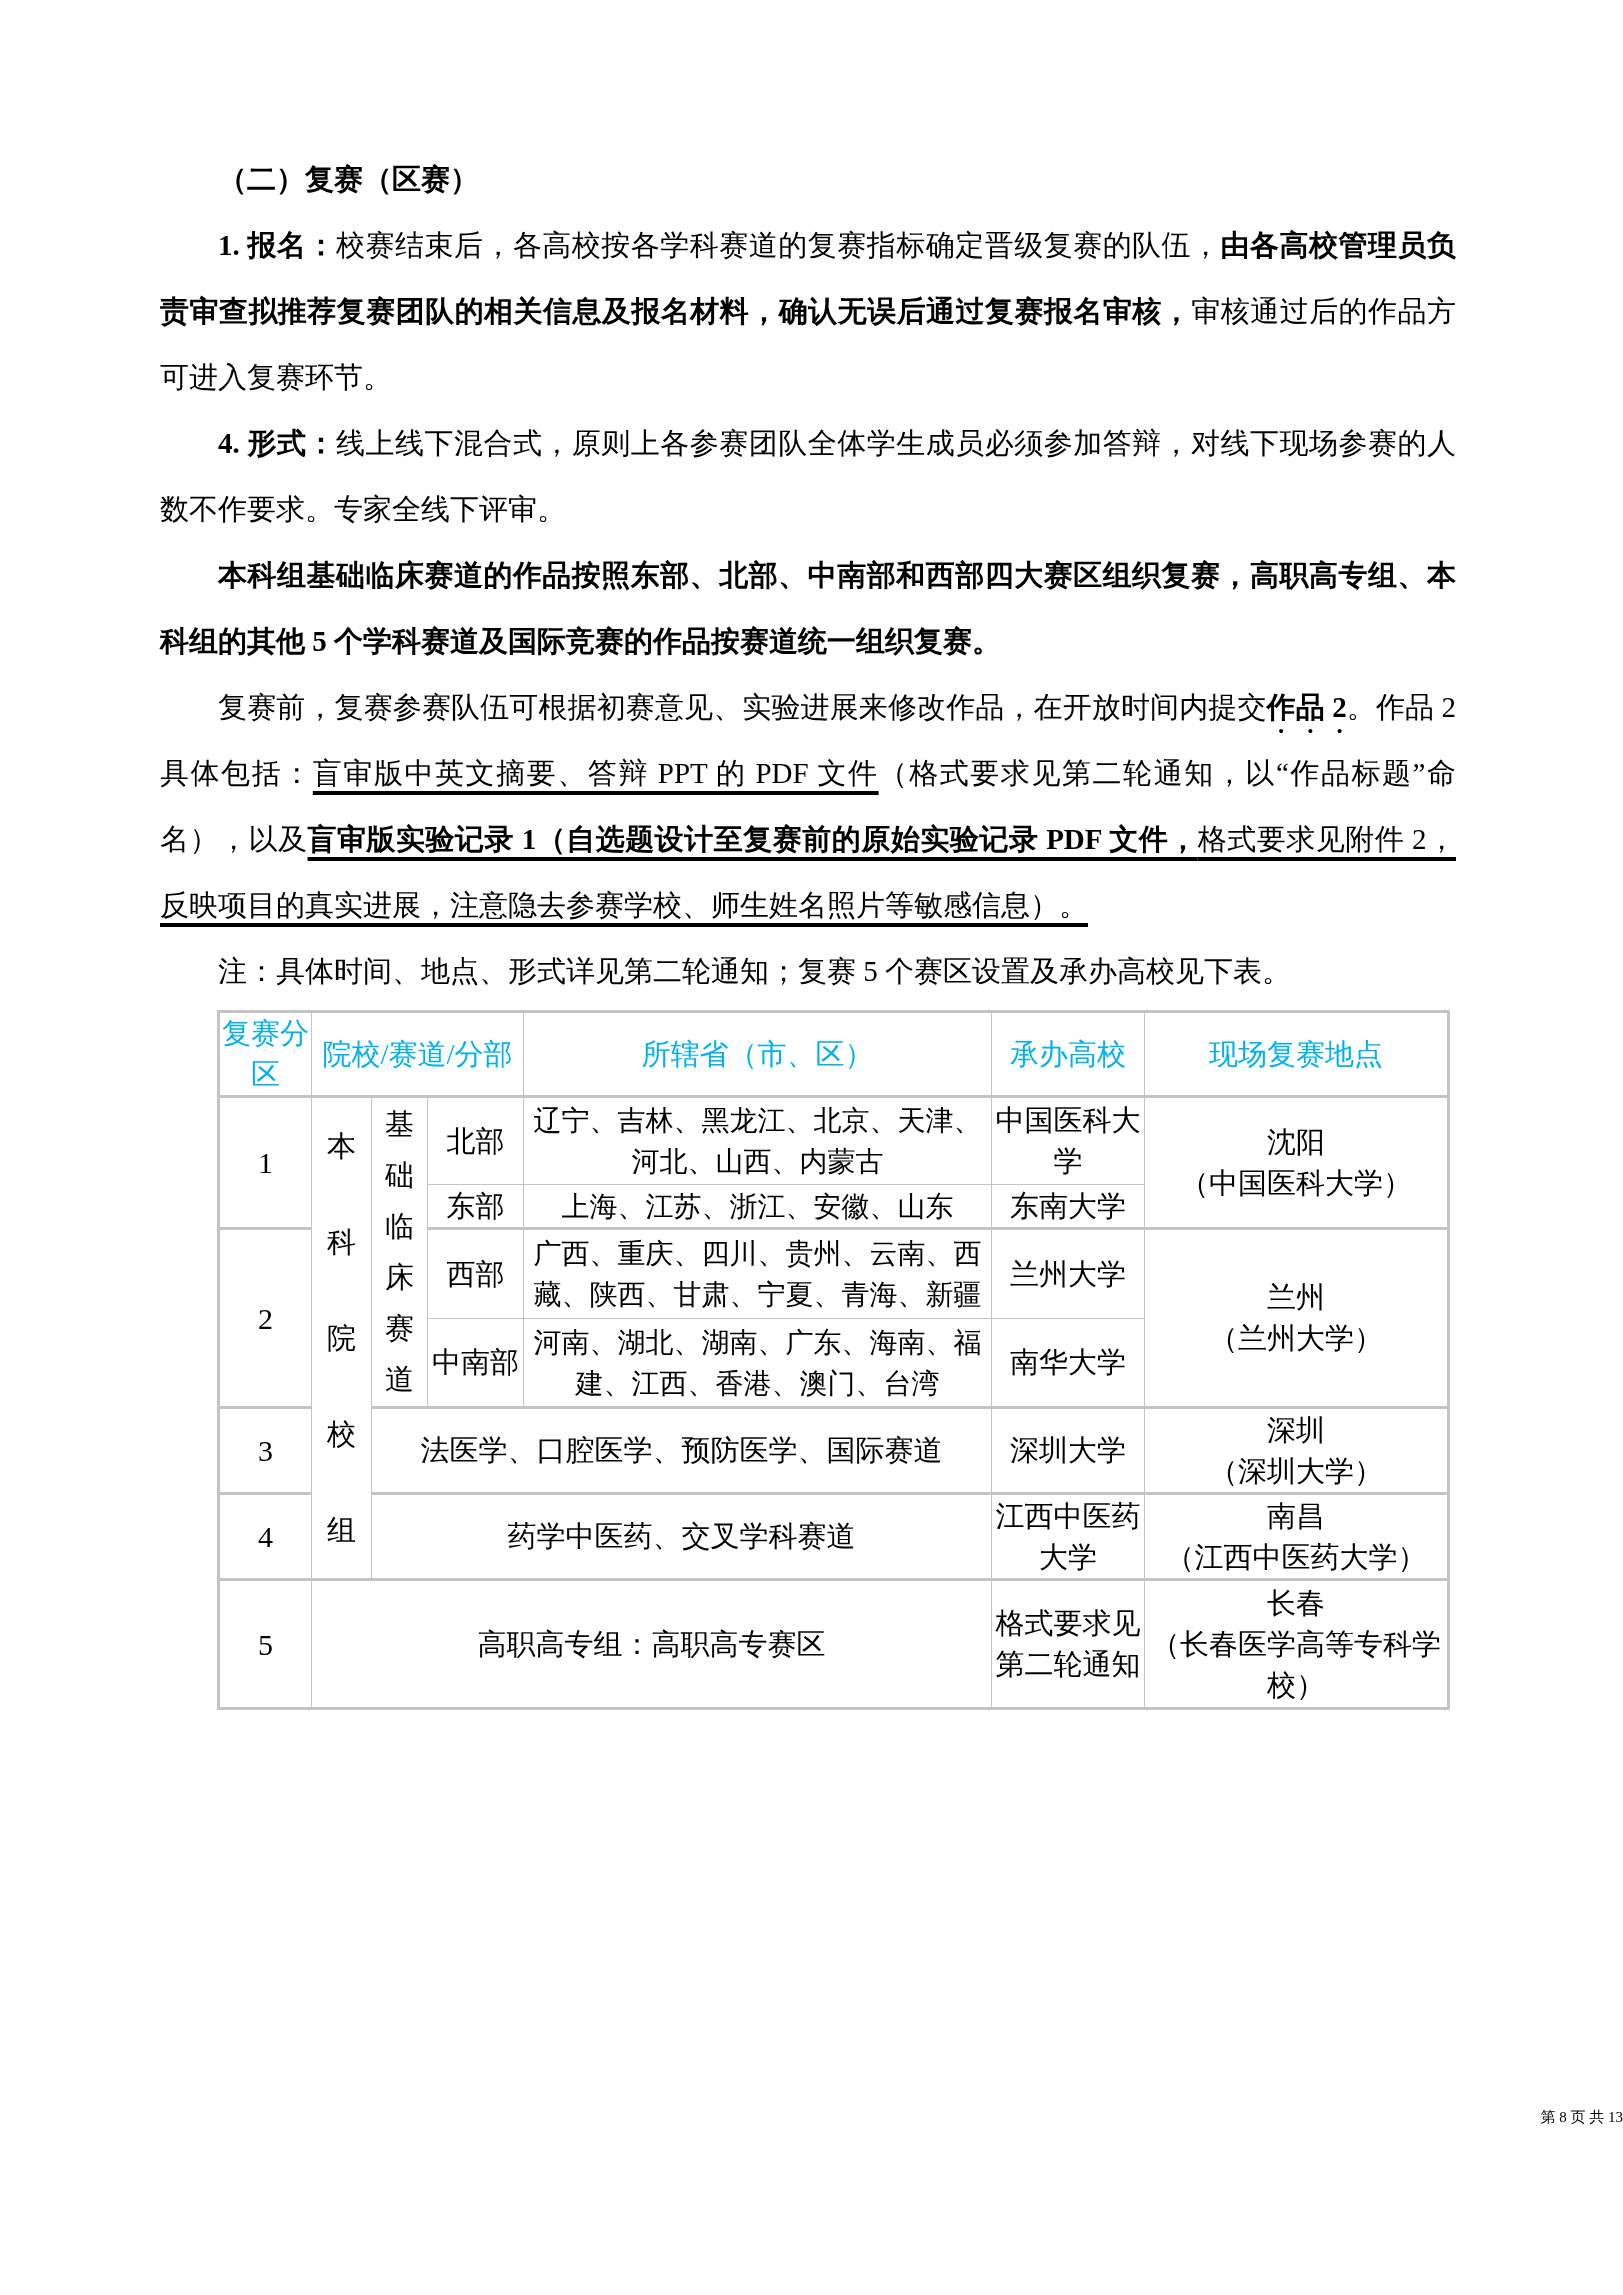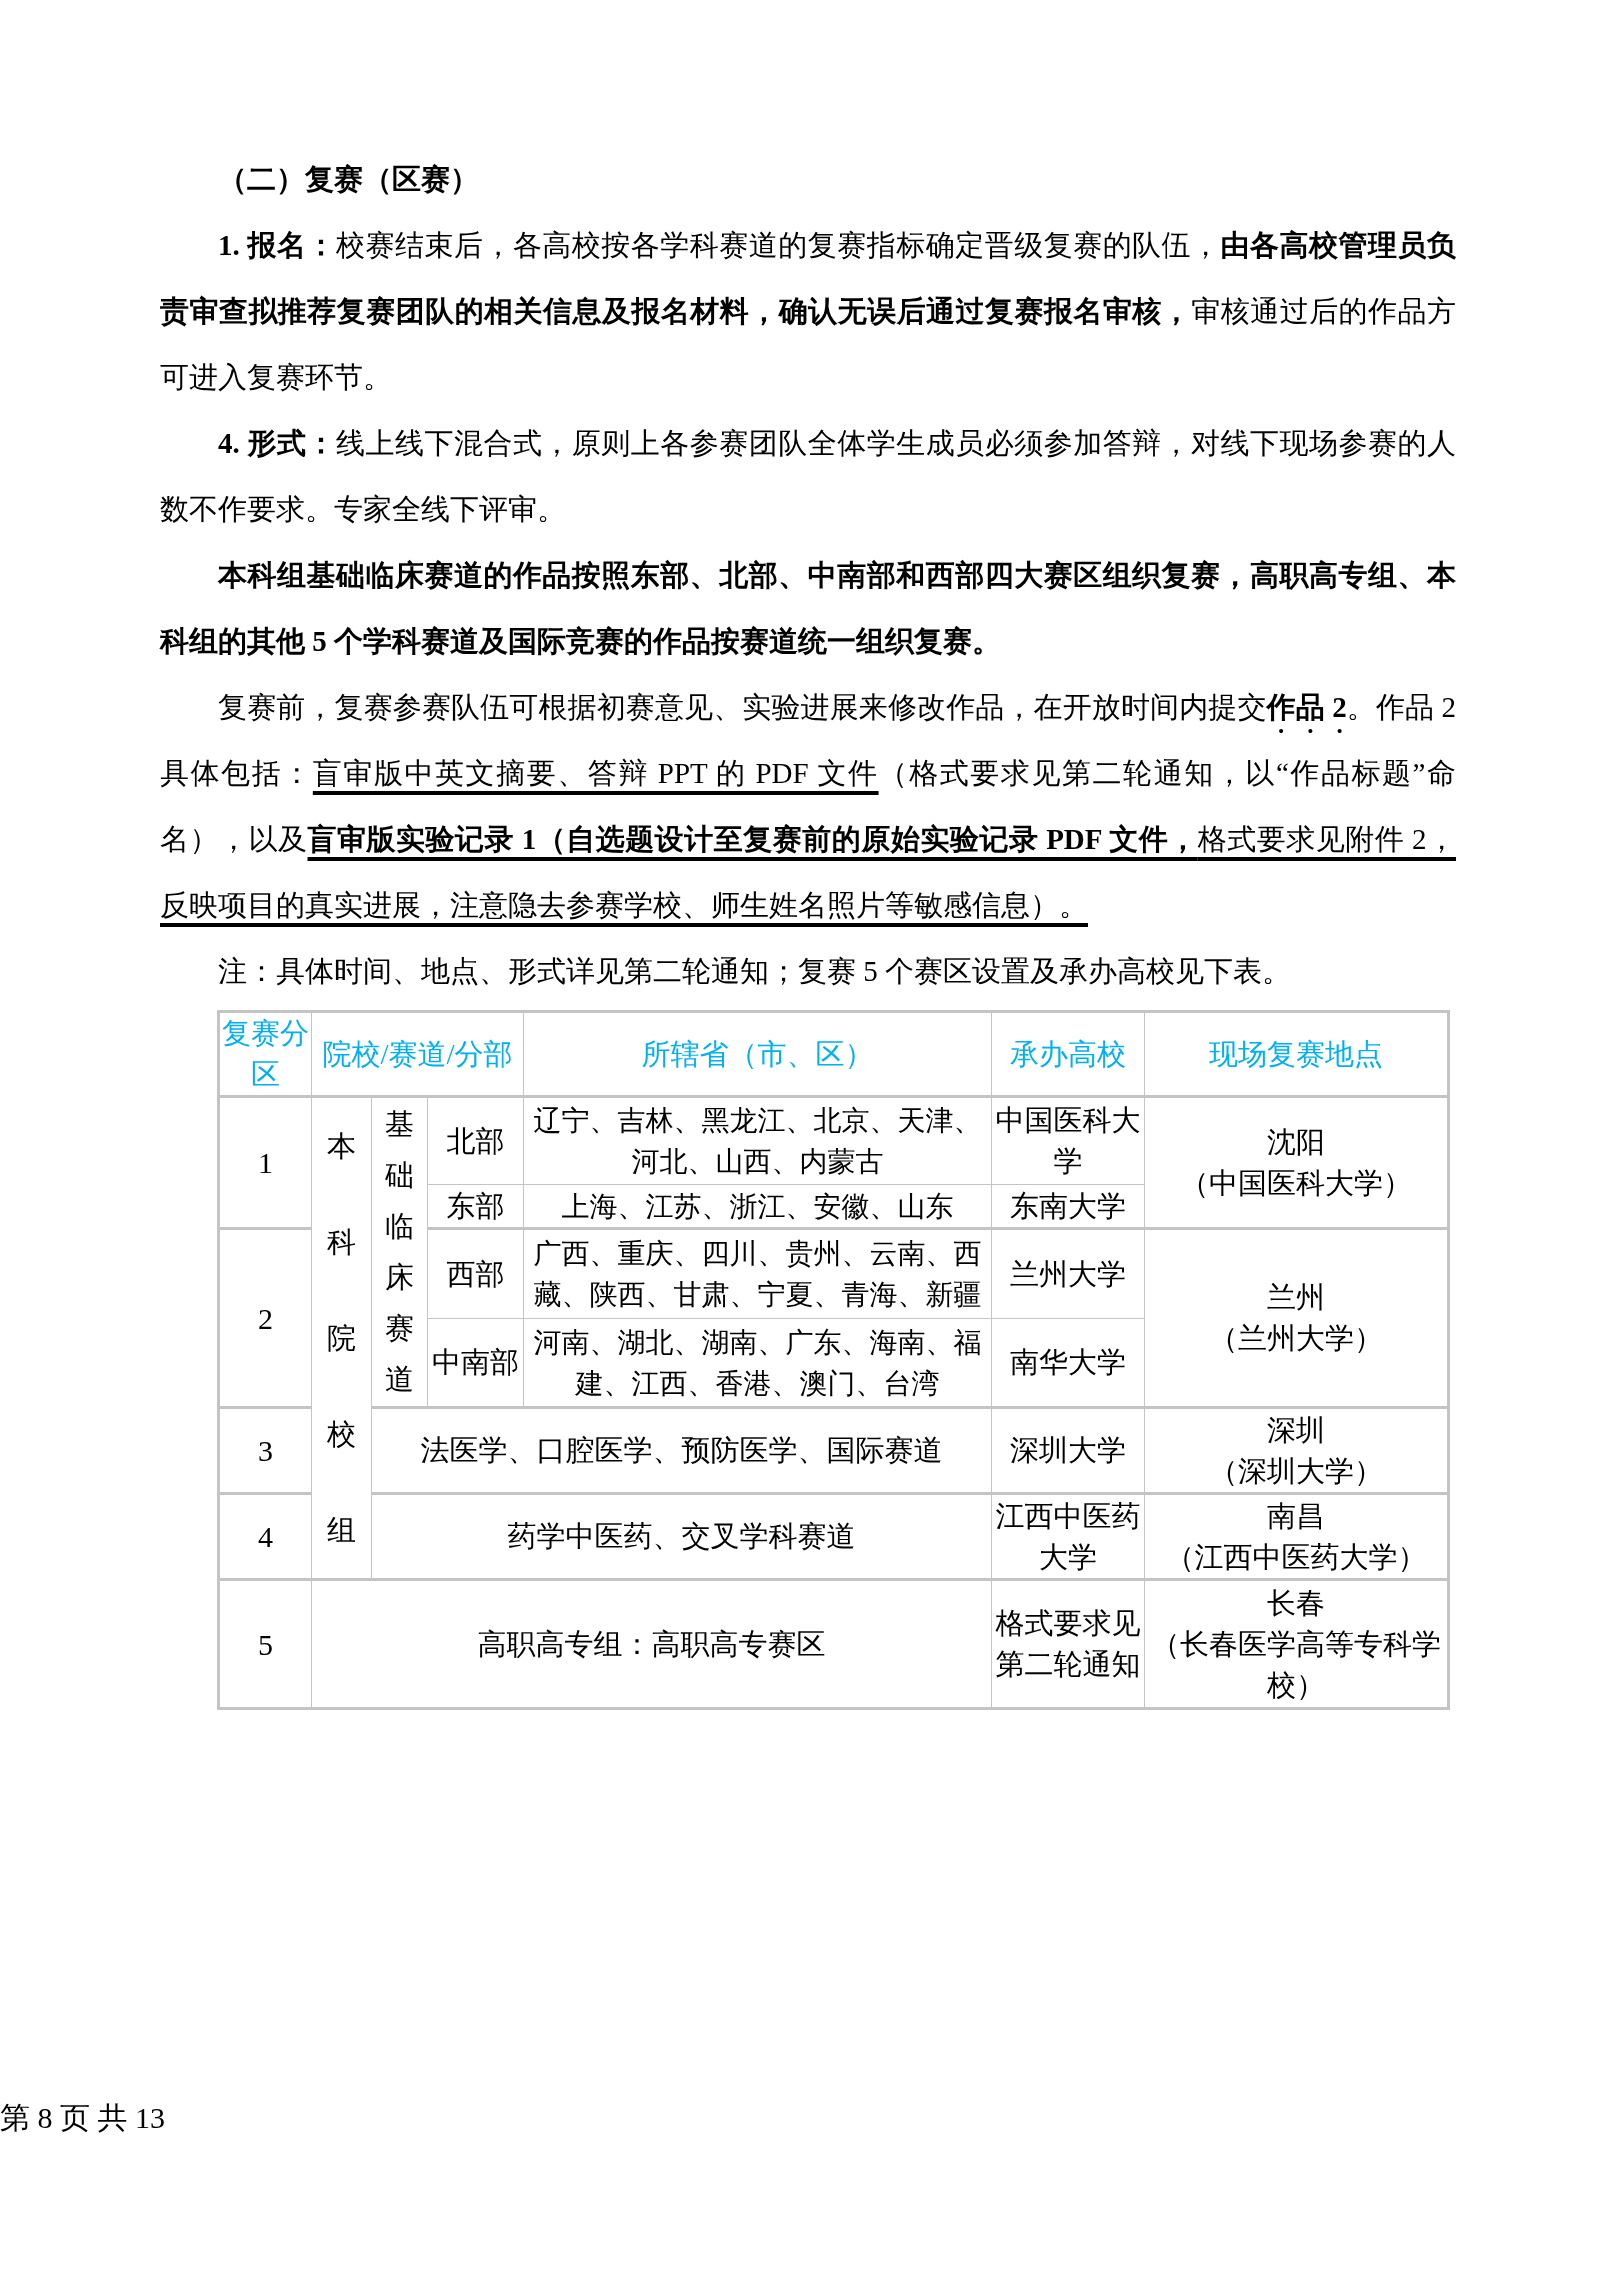--- a/index.html
+++ b/index.html
@@ -44,21 +44,21 @@
   td.prov{text-align:left;padding:0 0 0 11.2px;font-size:28px;}
   td.merged{text-align:left;padding:0 0 0 9.7px;}
   td.merged5{text-align:left;padding:0 0 0 22.5px;}
   td.host{padding:0 8.7px;}
   td.site{padding:0 5.1px;}
   td.site .campus{display:block;line-break:anywhere;text-align:center;}
   td.site .city{display:block;}
   
   .footer{
     position:absolute;top:2102px;left:0;width:100%;
-    text-align:left;font-size:30px;line-height:31px;
+    text-align:right;font-size:15px;line-height:31px;
   }
 </style>
 </head>
 <body>
 
 <div class="content">
 
 
   <p><span class="b">（二）复赛（区赛）</span></p>
 

